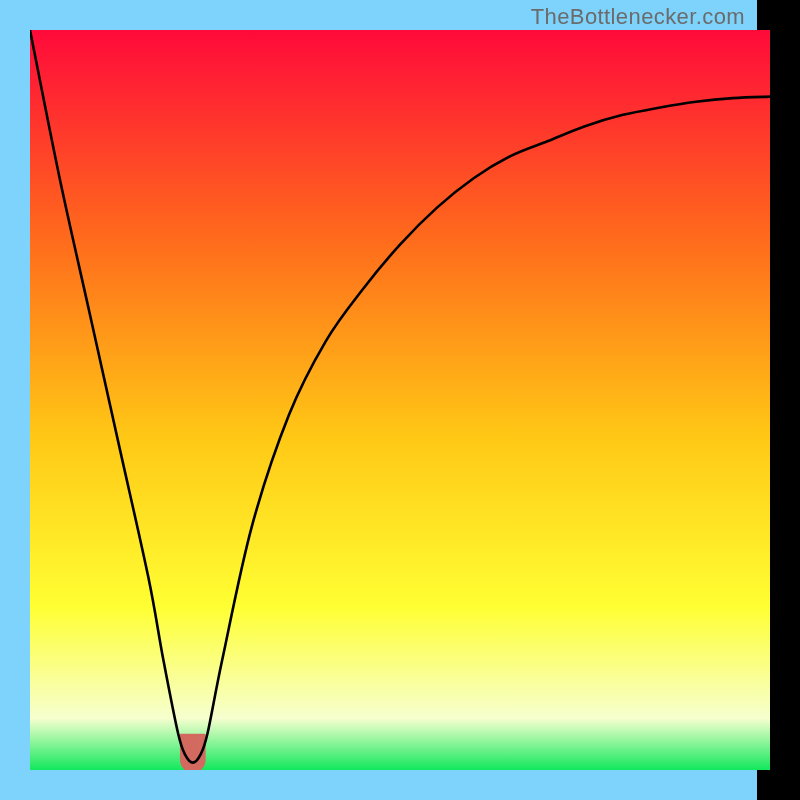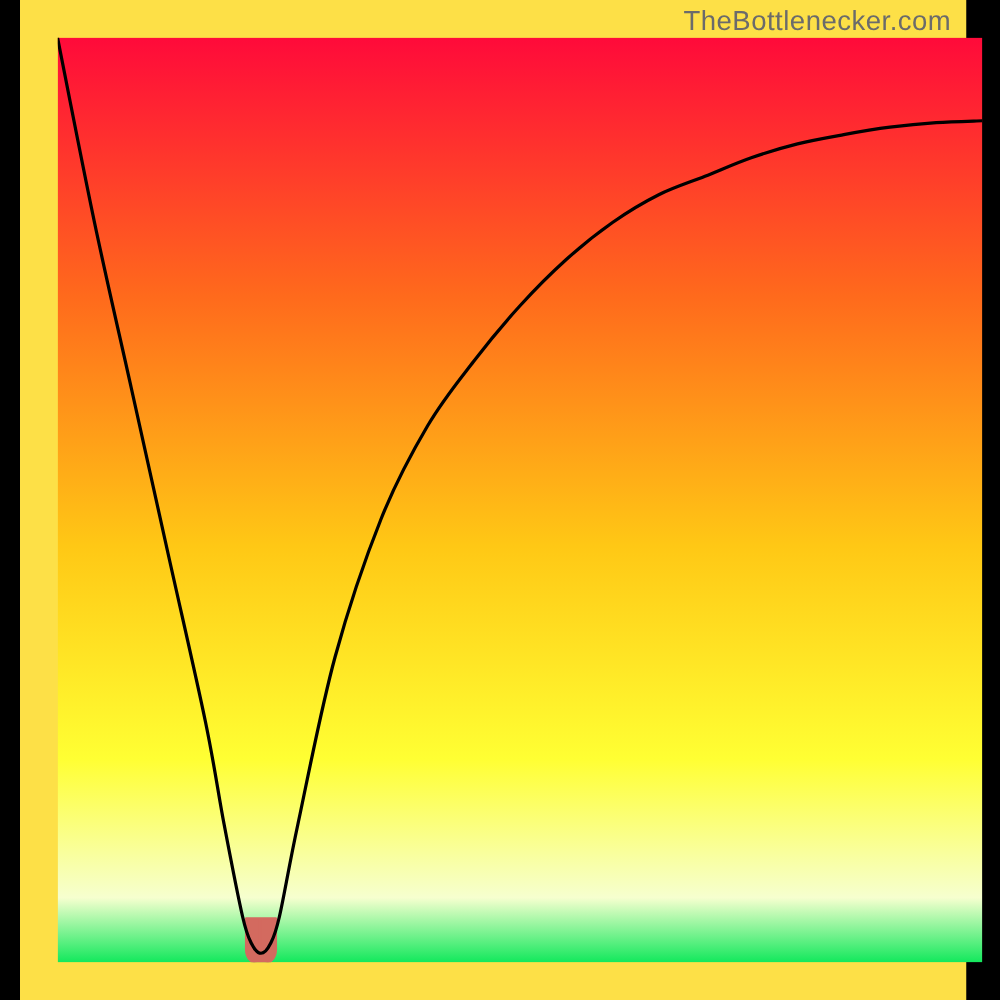--- a/index.html
+++ b/index.html
@@ -8,22 +8,21 @@
     width: 800px;
     height: 800px;
     overflow: hidden;
     background: #000;
     font-family: Arial, Helvetica, sans-serif;
   }
   .outer {
     position: relative;
     width: 757px;
     height: 800px;
-    background: #fde047;
-    margin-left: 16px;
+    background: #7dd3fc;
   }
   .plot {
     position: absolute;
     left: 30px;
     top: 30px;
     width: 740px;
     height: 740px;
     overflow: hidden;
   }
   .watermark {

